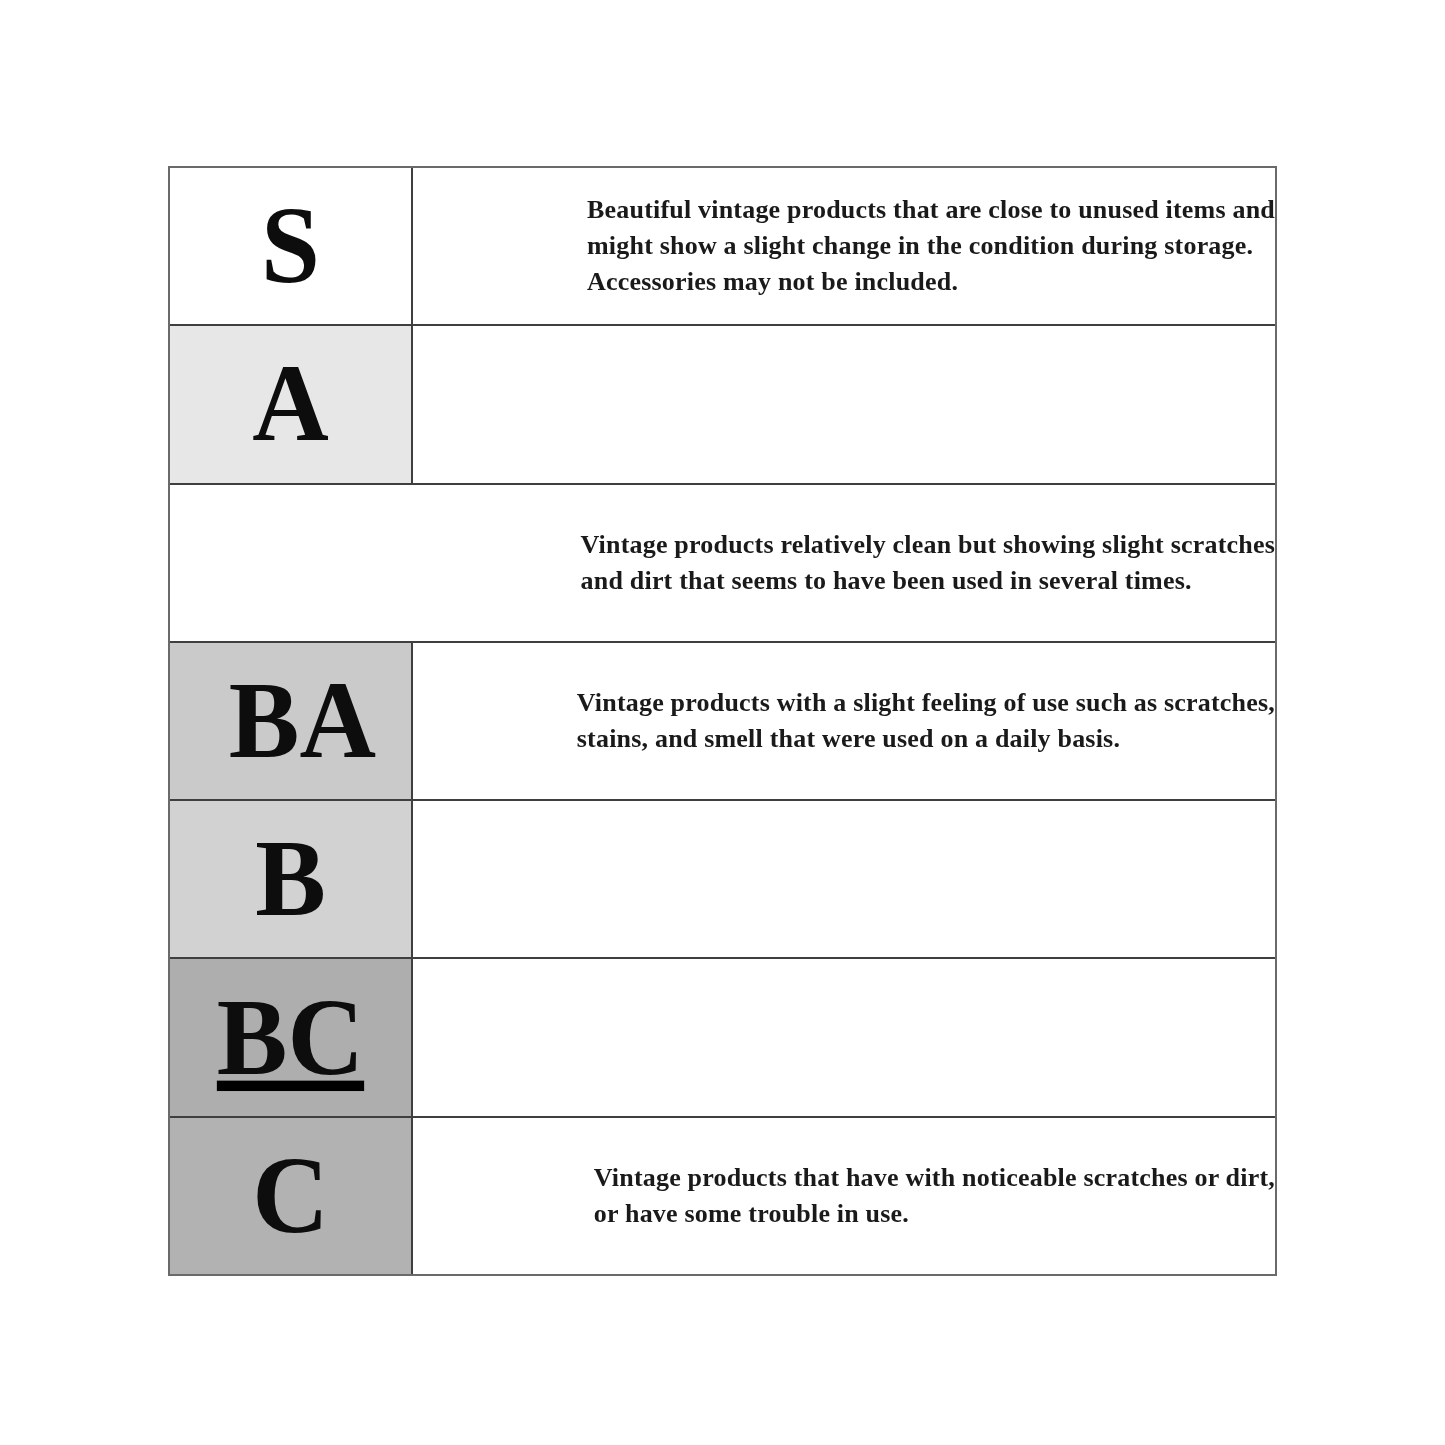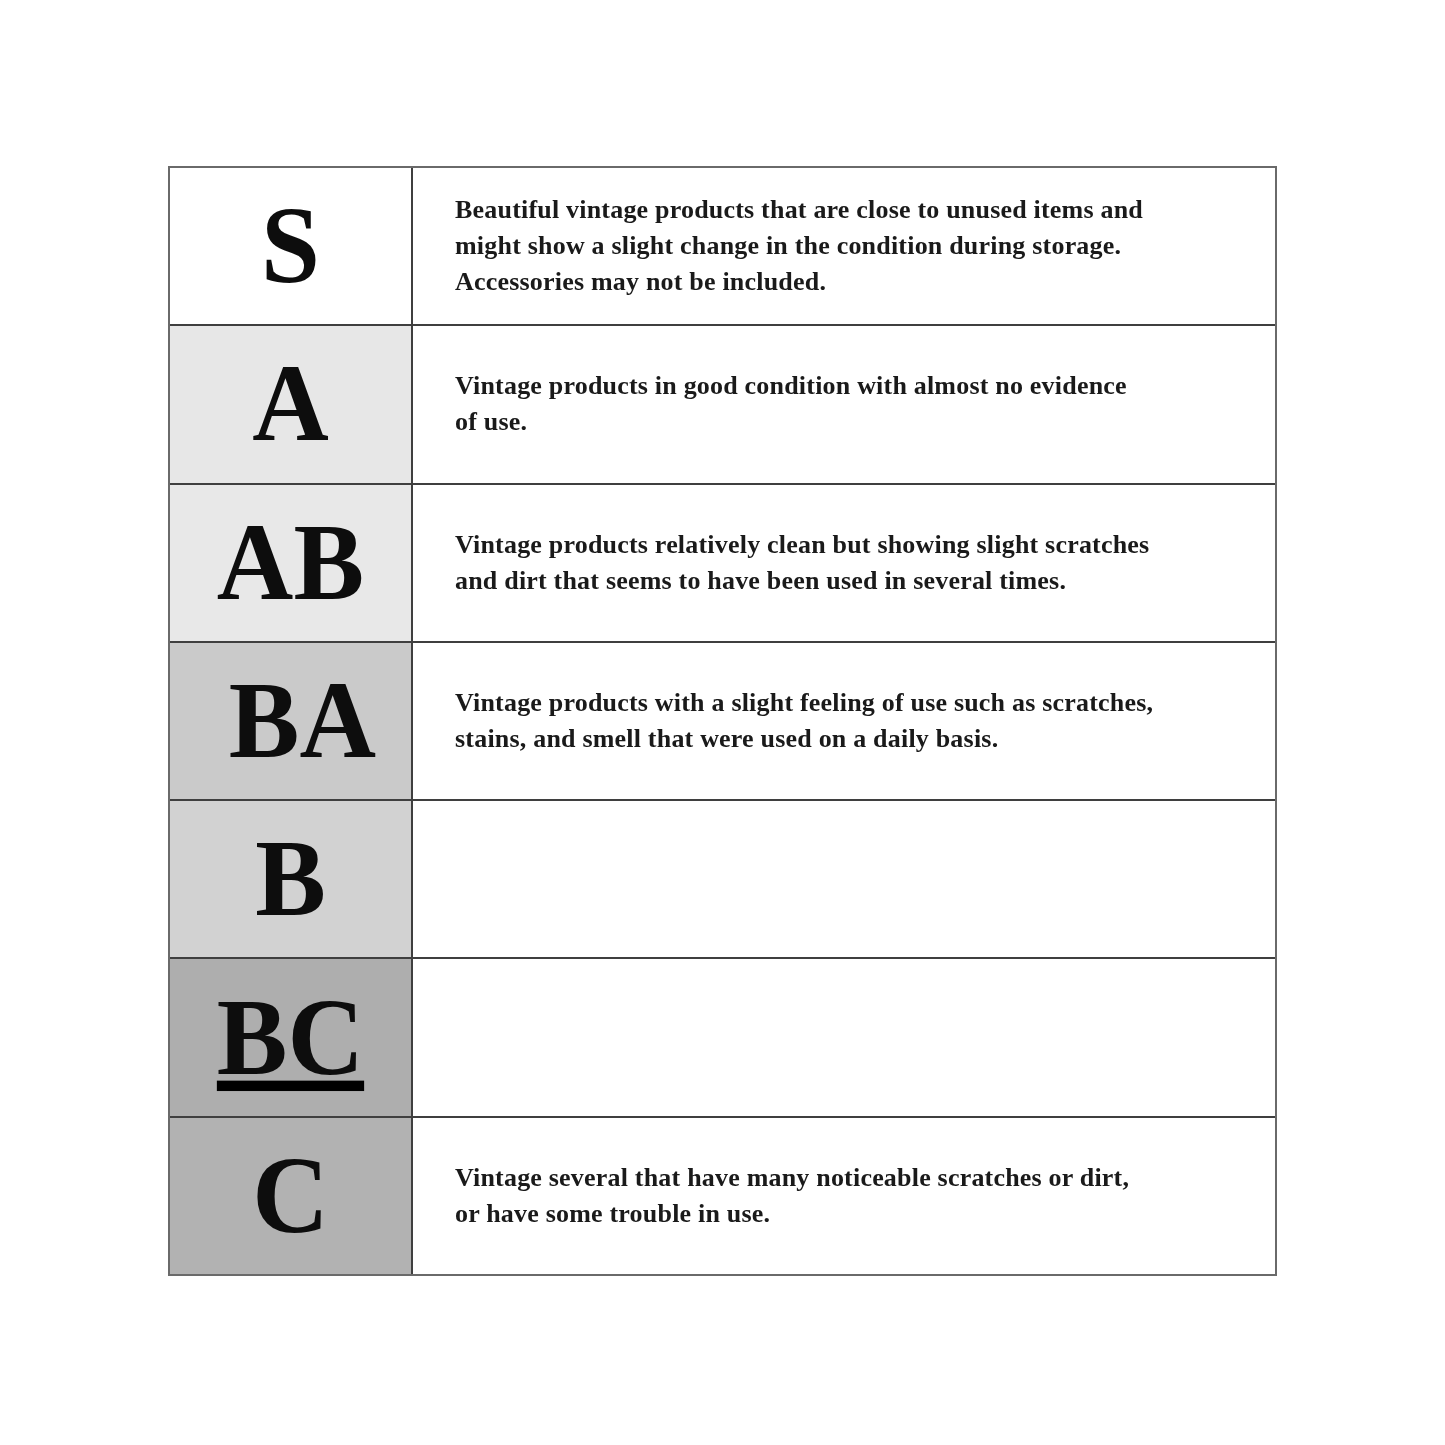--- a/index.html
+++ b/index.html
@@ -49,22 +49,23 @@
     color: var(--letter, #0d0d0d);
     line-height: 1;
     letter-spacing: 0px;
     transform: scaleY(1.04);
   }
   .desc-cell {
     flex: 1 1 auto;
     display: flex;
     align-items: center;
     padding-left: 42px;
-    padding-right: 12px;
+    padding-right: 0;
     min-width: 0;
+    justify-content: flex-end;
   }
   .desc-text {
     font-size: 26px;
     font-weight: bold;
     line-height: 36px;
     color: var(--text, #1a1a1a);
     white-space: pre;
     letter-spacing: 0.2px;
   }
 </style>
@@ -81,30 +82,23 @@
       <span class="desc-text">Beautiful vintage products that are close to unused items and
 might show a slight change in the condition during storage.
 Accessories may not be included.</span>
     </div>
   </div>
 
   <div class="grade-row">
     <div class="grade-cell" style="background-color: rgb(231, 231, 231);">
       <span class="grade-letter">A</span>
     </div>
-    <div class="desc-cell">
-      <span class="desc-text">Vintage products in good condition with almost no evidence
-of use.</span>
-    </div>
   </div>
 
   <div class="grade-row">
-    <div class="grade-cell" style="background-color: rgb(232, 232, 232);">
-      <span class="grade-letter">AB</span>
-    </div>
     <div class="desc-cell">
       <span class="desc-text">Vintage products relatively clean but showing slight scratches
 and dirt that seems to have been used in several times.</span>
     </div>
   </div>
 
   <div class="grade-row">
     <div class="grade-cell" style="background-color: rgb(202, 202, 202); padding-left: 24px;">
       <span class="grade-letter">BA</span>
     </div>
@@ -124,18 +118,18 @@
     <div class="grade-cell" style="background-color: rgb(174, 174, 174); text-decoration: underline;">
       <span class="grade-letter">BC</span>
     </div>
   </div>
 
   <div class="grade-row">
     <div class="grade-cell" style="background-color: rgb(178, 178, 178);">
       <span class="grade-letter">C</span>
     </div>
     <div class="desc-cell">
-      <span class="desc-text">Vintage several that have many noticeable scratches or dirt,
+      <span class="desc-text">Vintage products that have with noticeable scratches or dirt,
 or have some trouble in use.</span>
     </div>
   </div>
 
 </div>
 
 </body></html>

